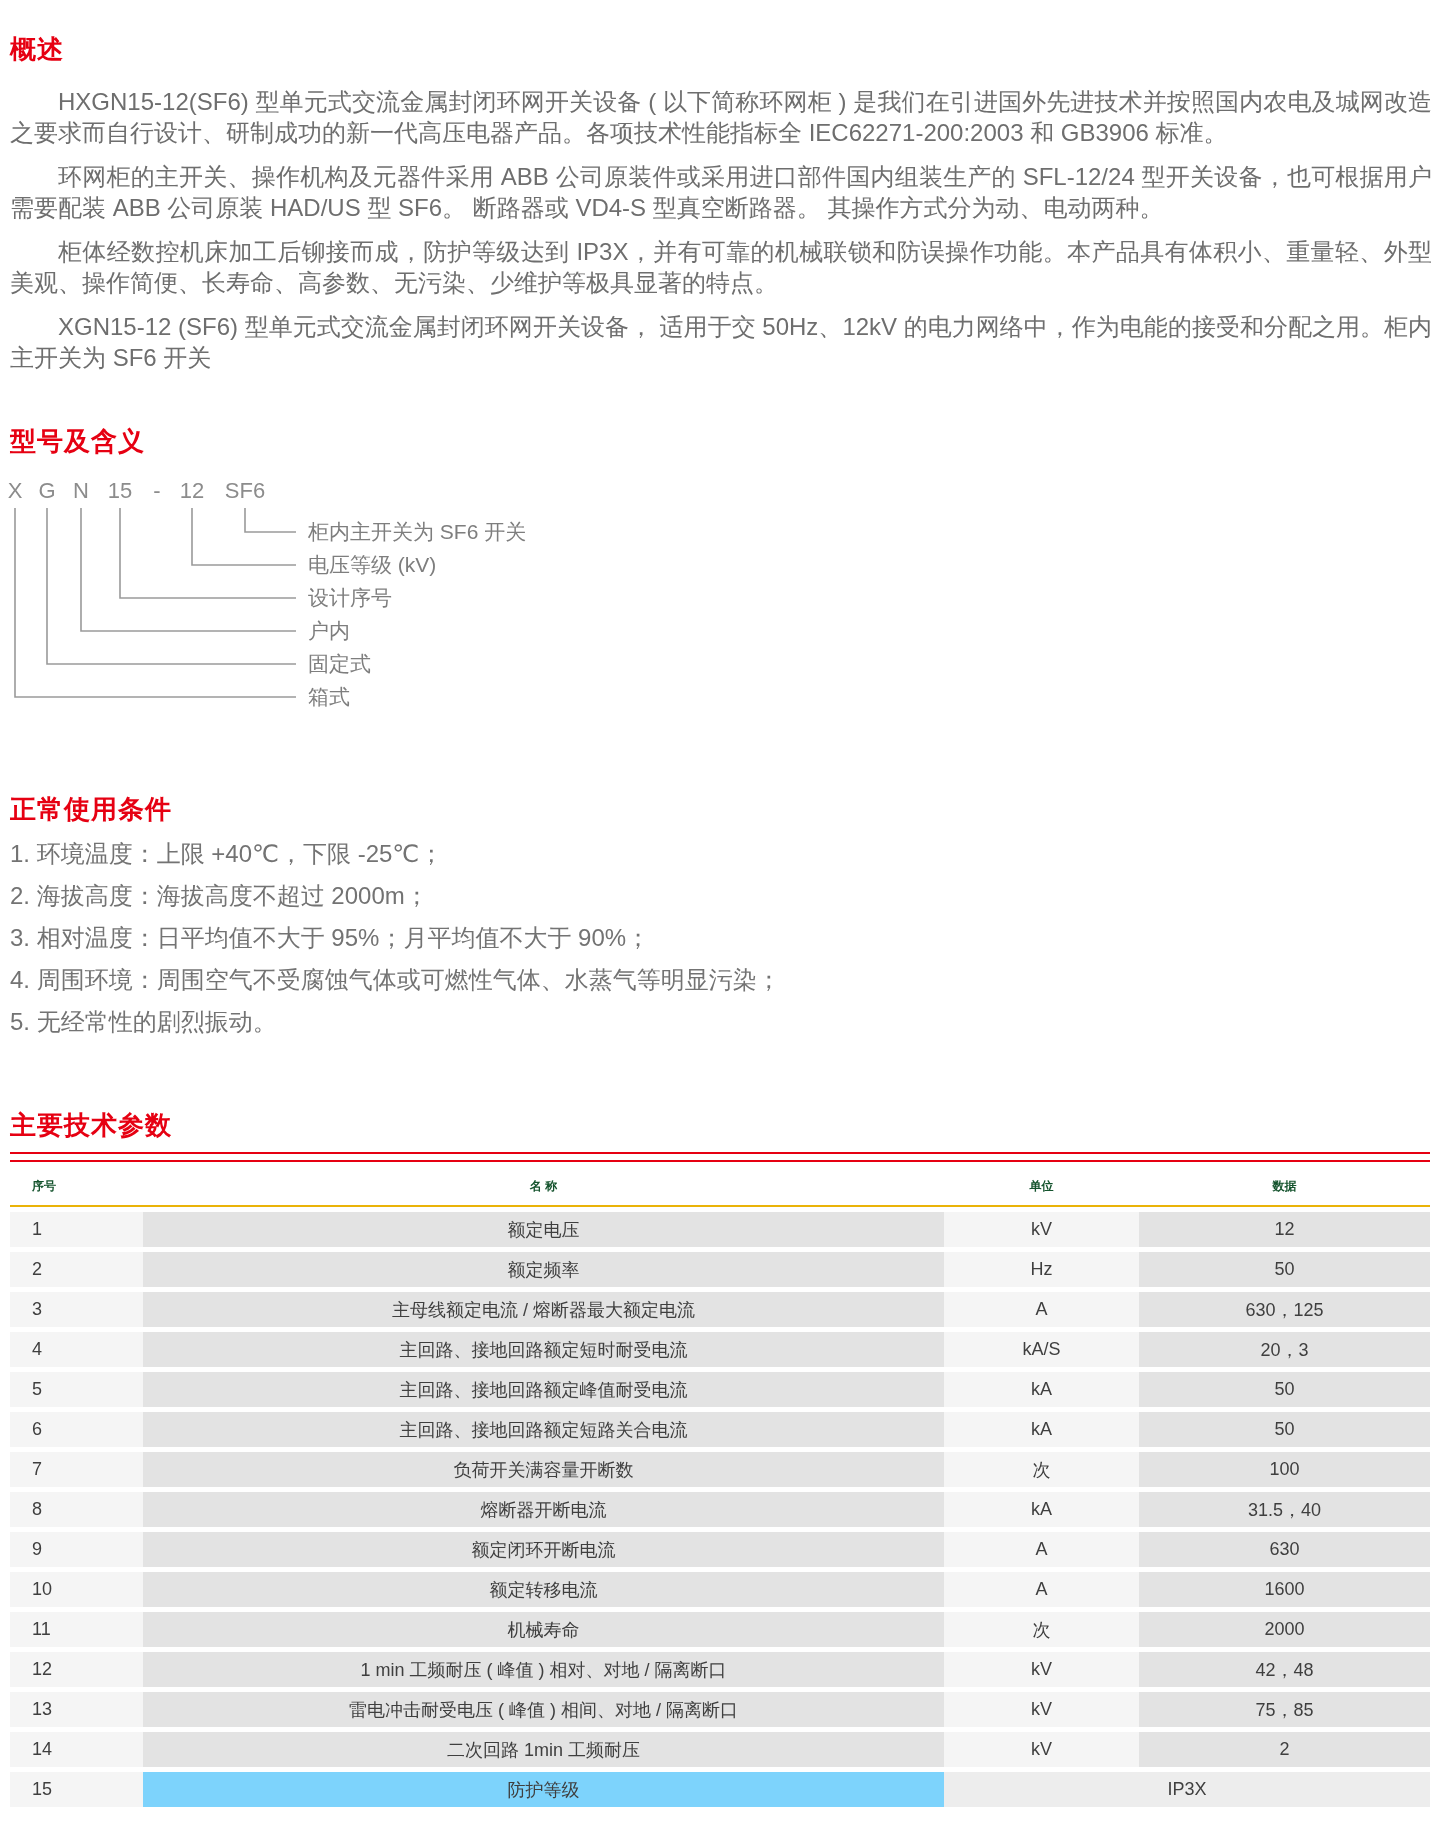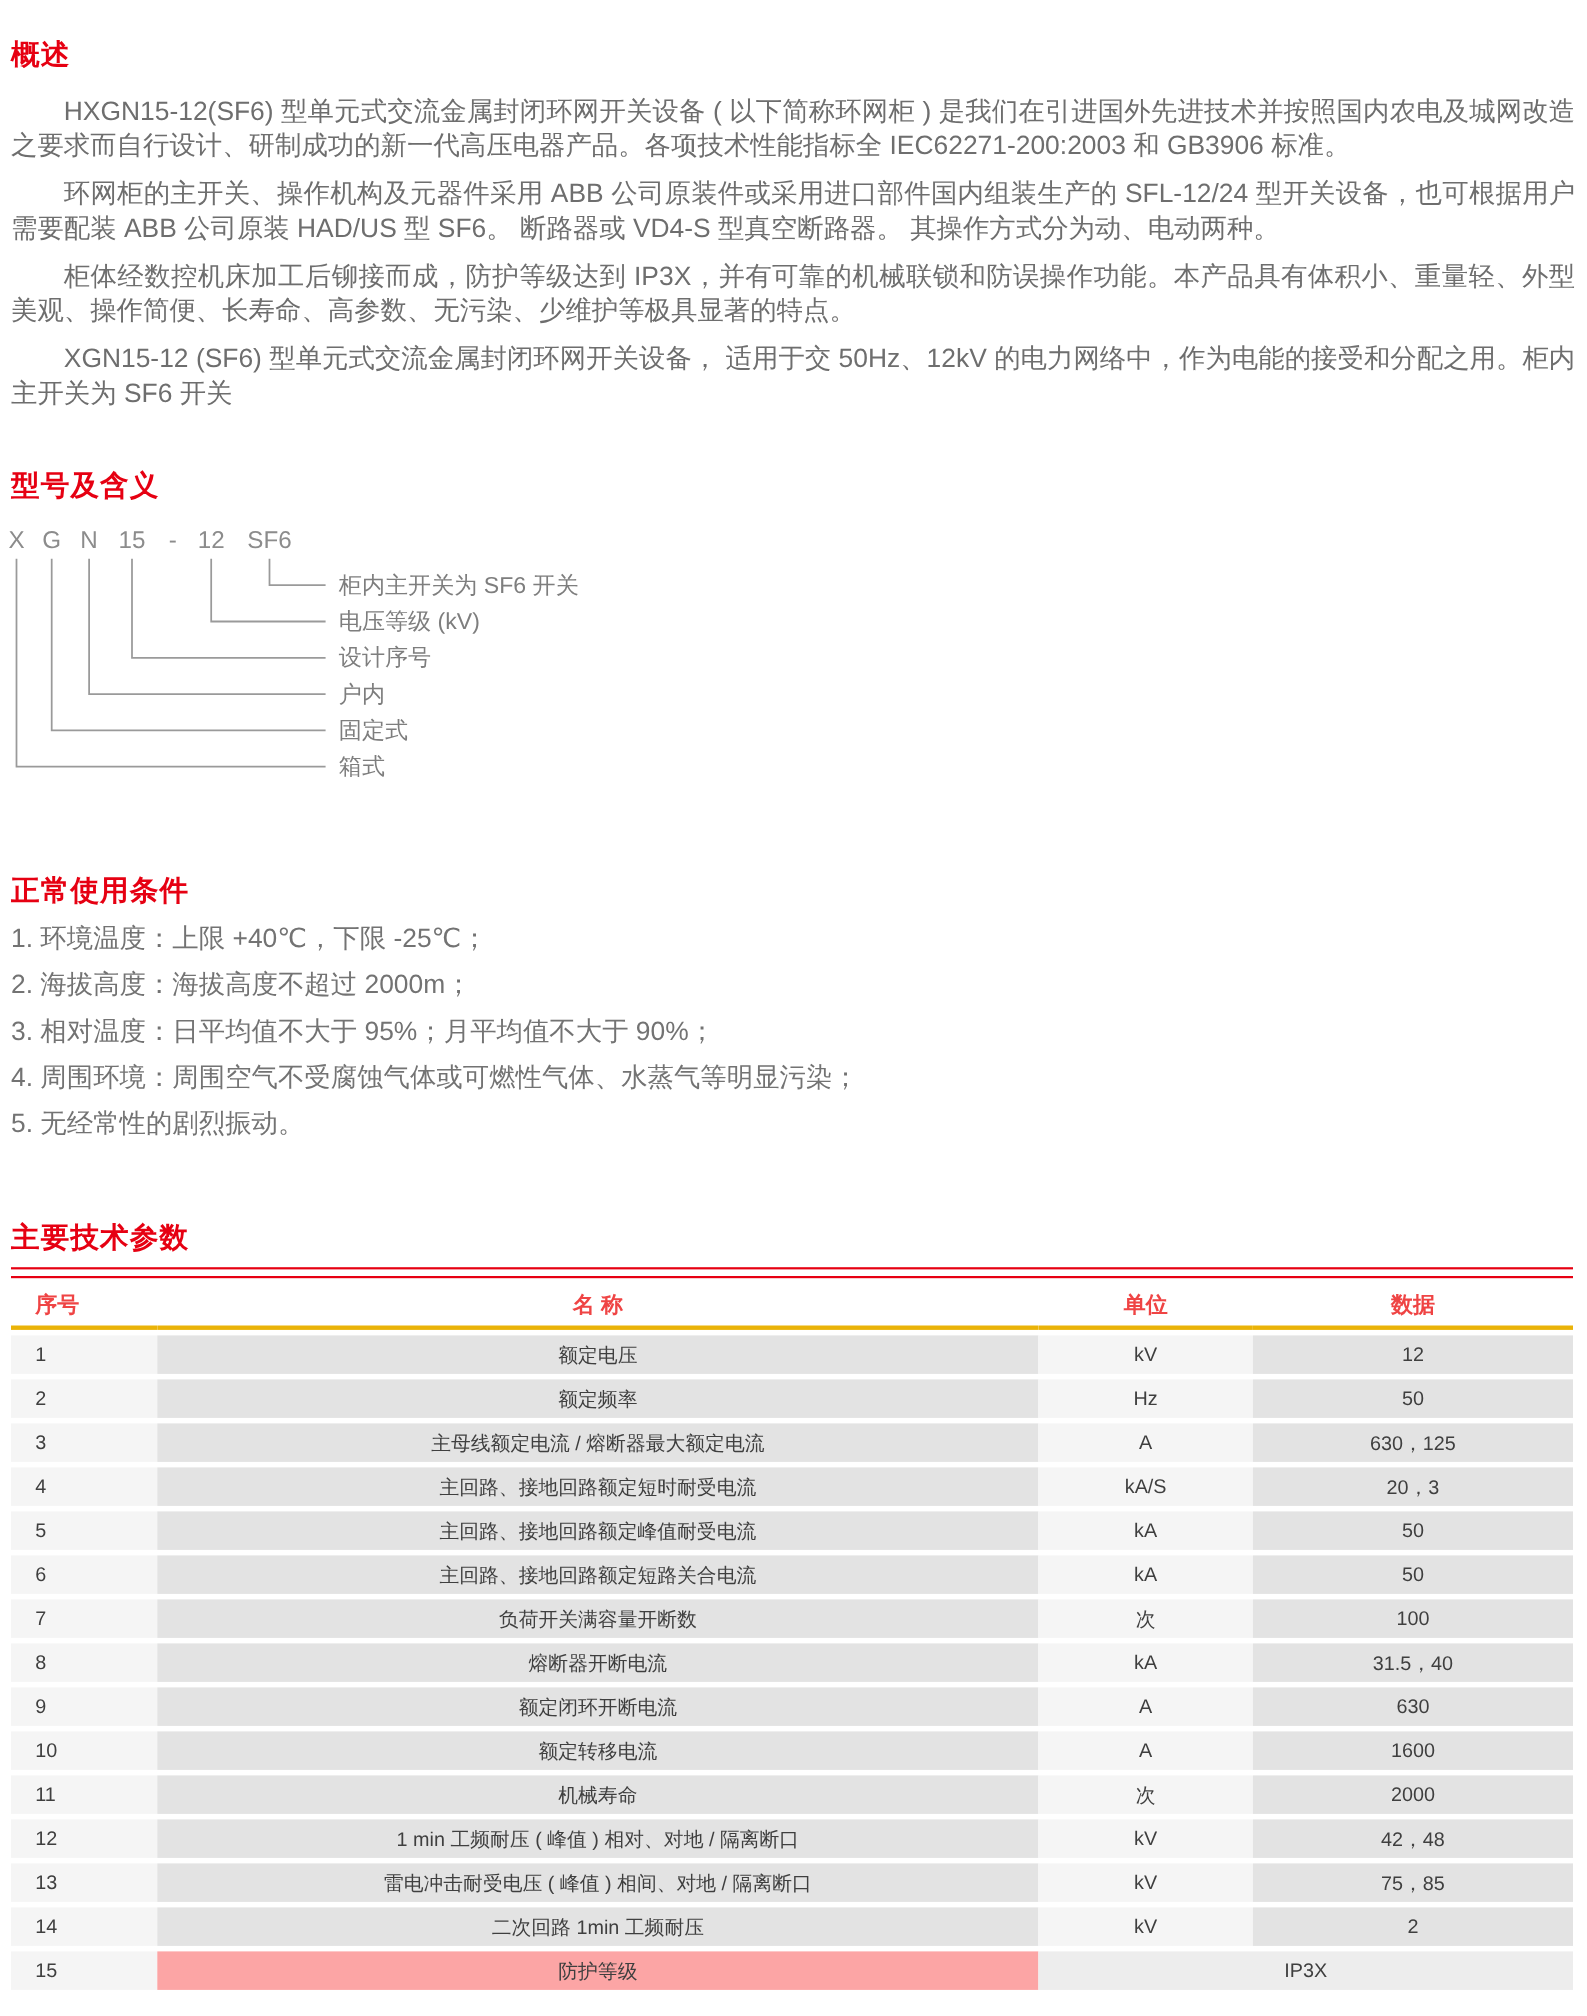--- a/index.html
+++ b/index.html
@@ -24,29 +24,29 @@
 
   .conds {position:absolute; top:838px; left:10px; width:1422px;
           color:#737373; font-size:24px; line-height:31px;}
   .conds p {margin:0 0 11px;}
 
   .tablewrap {position:absolute; top:1152px; left:10px; width:1420px;}
   .topline {height:6px; border-top:2px solid #e60012; border-bottom:2px solid #e60012;}
   table {border-collapse:separate; border-spacing:0 5px; width:1420px;
          table-layout:fixed; color:#3f3f3f; font-size:18px;}
   col.w-no{width:133px;} col.w-name{width:801px;} col.w-unit{width:195px;} col.w-value{width:291px;}
-  th {background:#ffffff; border-bottom:4px solid #eab308; font-weight:bold;
-      height:38px; font-size:20px; color:#ef4444; text-align:center; padding:0;}
+  th {background:#ffffff; border-bottom:2px solid #eab308; font-weight:bold;
+      height:38px; font-size:12px; color:#14532d; text-align:center; padding:0;}
   th.c-no {text-align:left; padding-left:22px;}
   td {height:35px; text-align:center; padding:0;}
   td.c-no    {background:#f5f5f5; text-align:left; padding-left:22px;}
   td.c-name  {background:#e3e3e3;}
   td.c-unit  {background:#f5f5f5;}
   td.c-value {background:#e3e3e3;}
-  tr.last td.c-name {background:#fca5a5;font-family:Liberation Serif, serif;}
+  tr.last td.c-name {background:#7dd3fc;font-family:Liberation Serif, serif;}
   td.c-merged {background:#ededed; text-align:center;}
 </style>
 </head>
 <body>
 
 <div id="page">
 
   <h2 class="red-h h-overview">概述</h2>
 
   <div class="paras">

